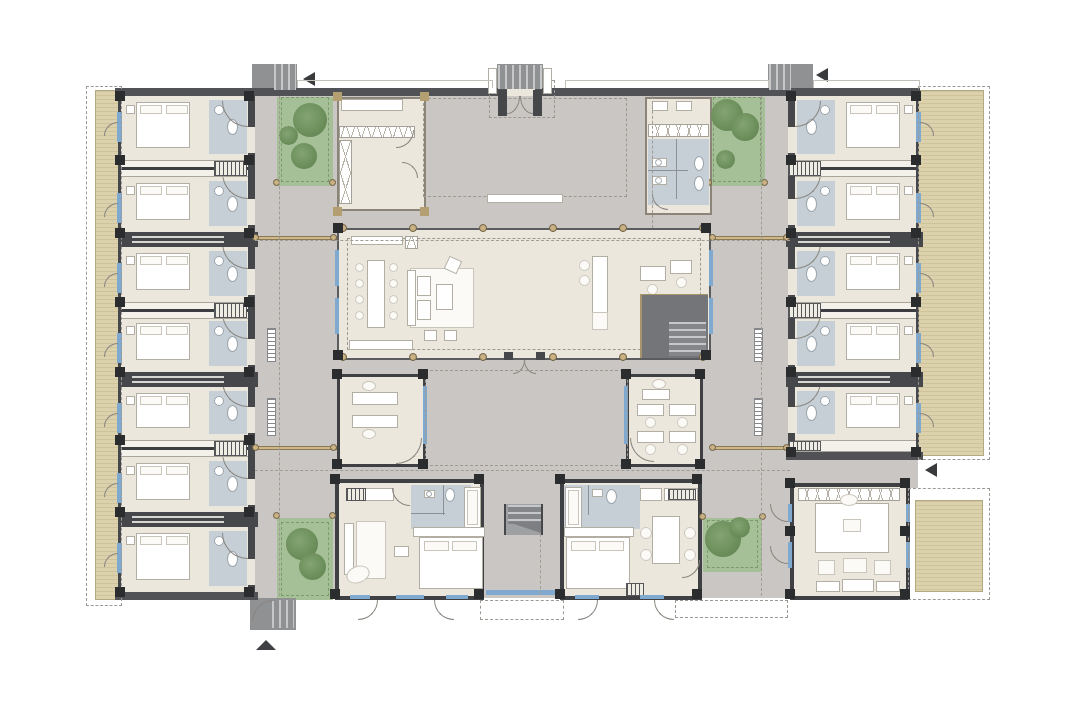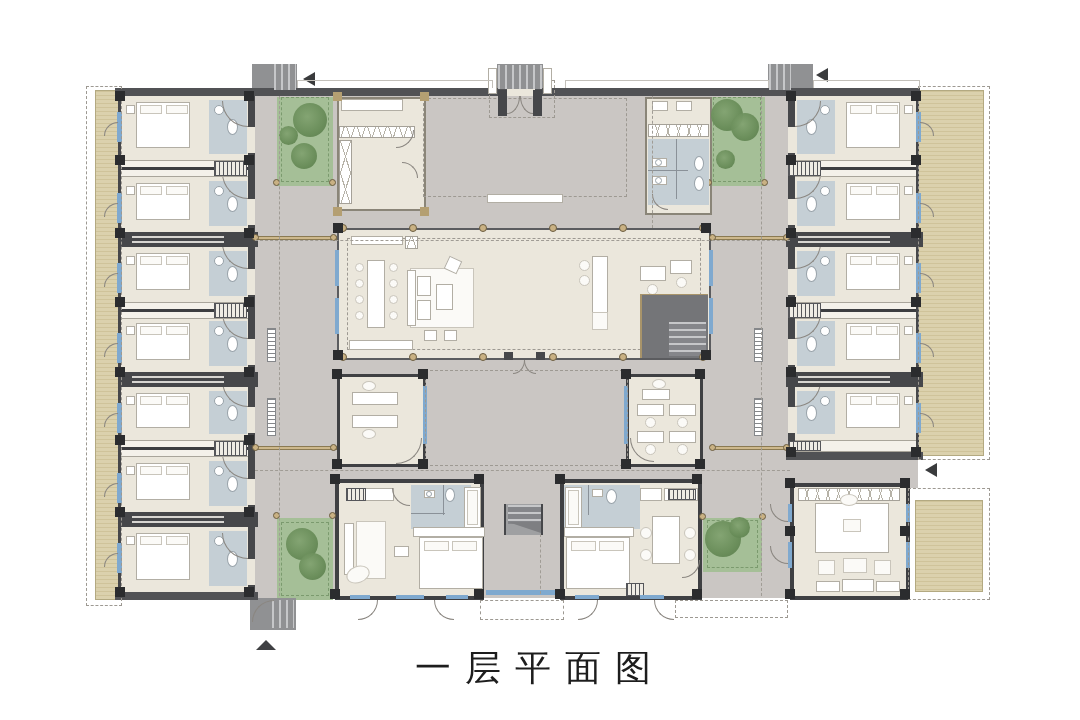--- a/index.html
+++ b/index.html
@@ -552,14 +552,13 @@
       <div class="abs colS" style="left: 692px; top: 474px; width: 10px; height: 10px;"></div>
       <div class="abs colS" style="left: 555px; top: 589px; width: 10px; height: 10px;"></div>
       <div class="abs colS" style="left: 692px; top: 589px; width: 10px; height: 10px;"></div>
       <div class="abs colS" style="left: 785px; top: 478px; width: 10px; height: 10px;"></div>
       <div class="abs colS" style="left: 900px; top: 478px; width: 10px; height: 10px;"></div>
       <div class="abs colS" style="left: 785px; top: 589px; width: 10px; height: 10px;"></div>
       <div class="abs colS" style="left: 900px; top: 589px; width: 10px; height: 10px;"></div>
       <div class="abs colS" style="left: 785px; top: 526px; width: 10px; height: 10px;"></div>
       <div class="abs colS" style="left: 900px; top: 526px; width: 10px; height: 10px;"></div>
     </div>
-  <div id="plan-title">一层平面图</div>
 </div>
 
 </body></html>

